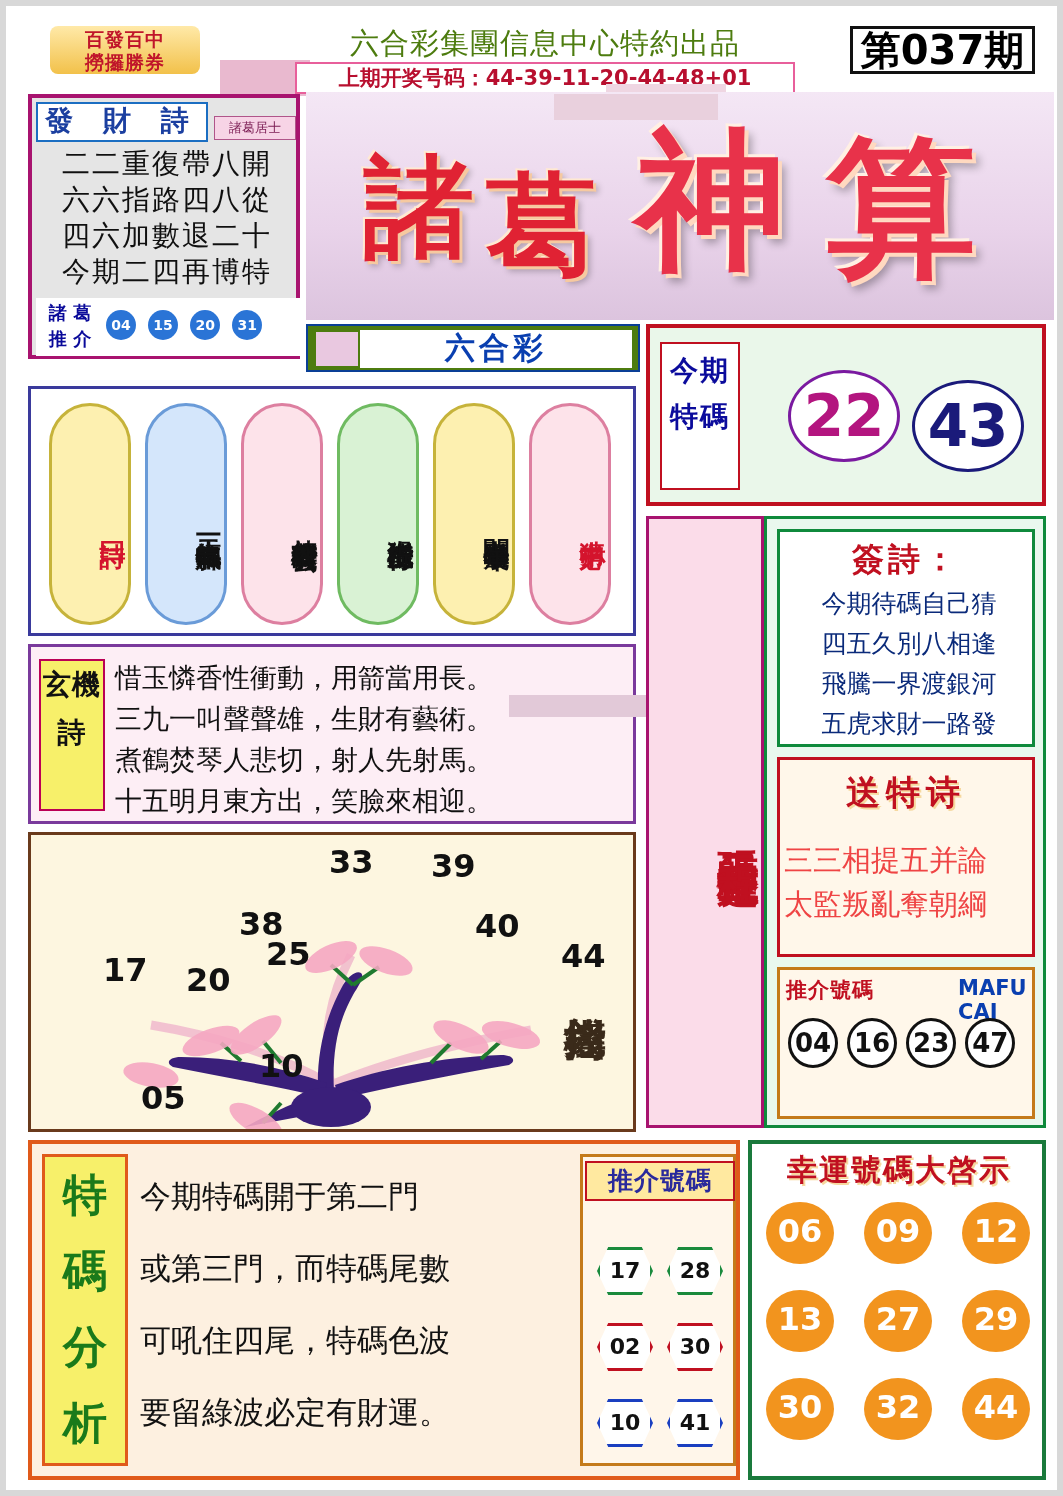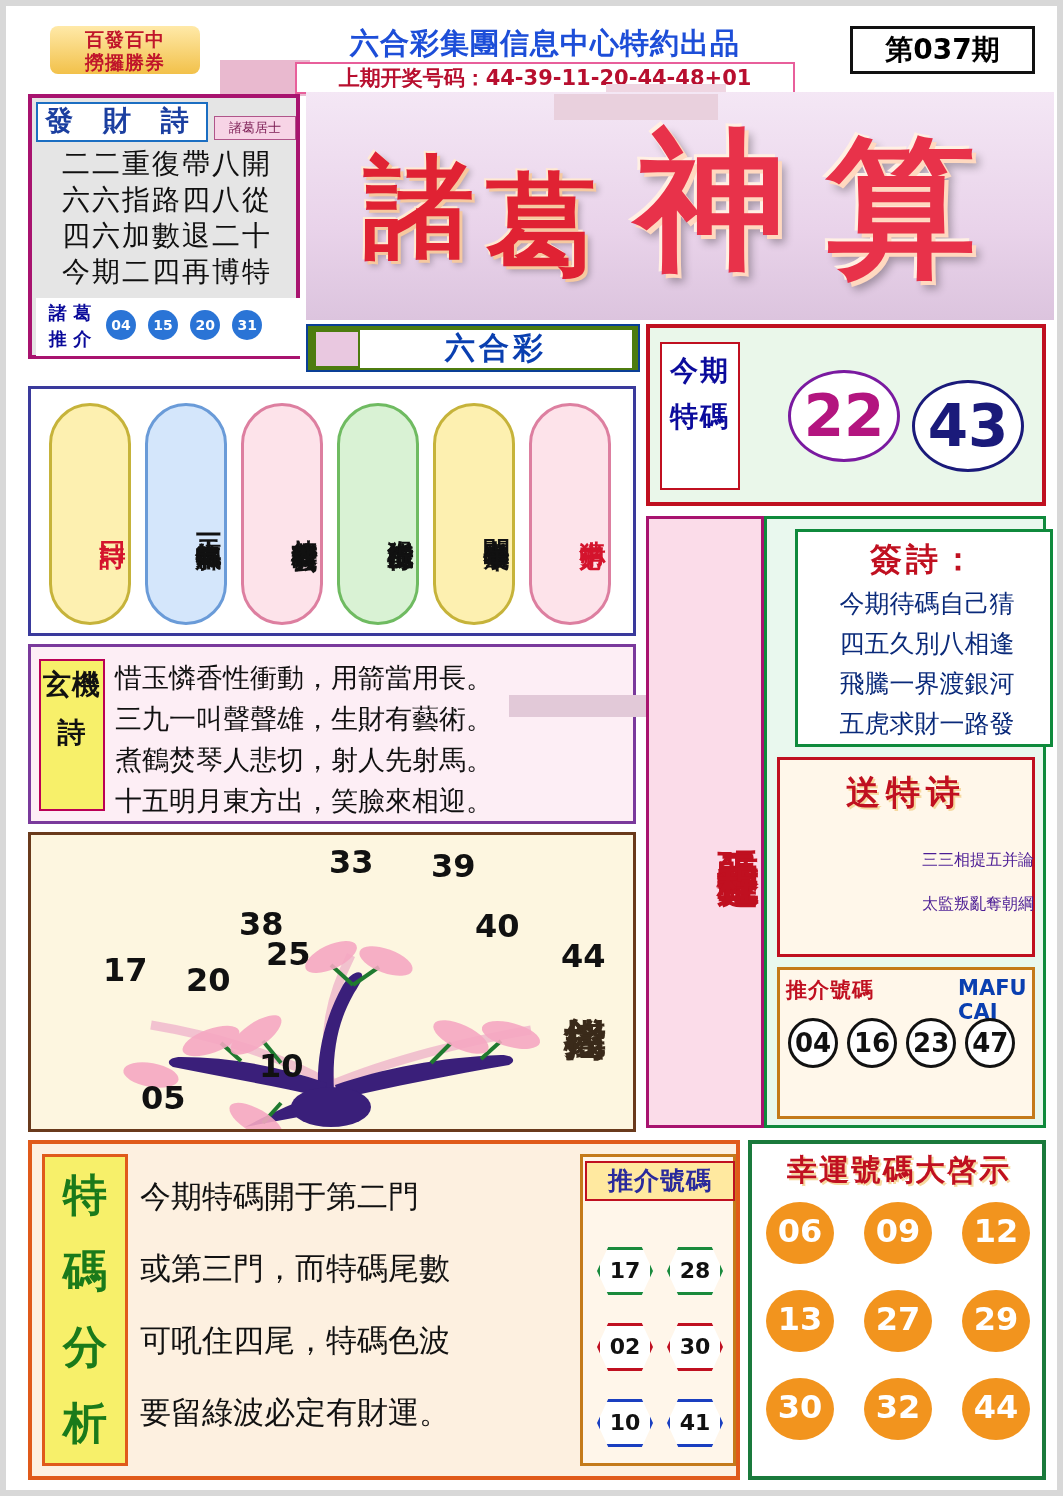--- a/index.html
+++ b/index.html
@@ -25,33 +25,33 @@
     position:absolute; left:30px; top:8px; width:150px; height:48px;
     border-radius:8px;
     background:linear-gradient(180deg,#ffe9a8,#f2c14a);
     color:#c0152a; font-weight:bold; font-size:19px; line-height:23px;
     text-align:center; padding-top:2px;
     font-family:"DejaVu Sans", sans-serif;
     letter-spacing:1px;
   }
   .header-title {
     position:absolute; left:290px; top:6px; width:470px;
-    font-size:29px; font-weight:bold; color:#1d4ed8; text-align:center;
+    font-size:29px; font-weight:normal; color:#4d7c0f; text-align:center;
     letter-spacing:1px;
   }
   .header-sub {
     position:absolute; left:275px; top:44px; width:500px; height:32px;
     background:#fff; border:2px solid #e85f9b;
     color:#b80f2f; font-size:21px; font-weight:bold; text-align:center;
     line-height:28px;
   }
   .issue {
     position:absolute; left:830px; top:8px; width:185px; height:48px;
     border:3px solid #111; background:#fff;
-    font-size:28px; font-weight:bold; text-align:center; line-height:42px;
+    font-size:40px; font-weight:bold; text-align:center; line-height:42px;
     color:#000;
   }
   .censor1 { position:absolute; left:200px; top:42px; width:90px; height:36px; background:#e9b9cf; }
   .censor2 { position:absolute; left:600px; top:78px; width:120px; height:22px; background:#efd6e2; }
 
   
   .facai {
     position:absolute; left:22px; top:88px; width:272px; height:265px;
     border:4px solid #a8136f; background:#e5e5e5;
   }
@@ -201,21 +201,21 @@
     text-align:center; line-height:46px; padding-top:10px;
     writing-mode:vertical-rl; text-orientation:upright;
     letter-spacing:2px;
   }
   .rightbox {
     position:absolute; left:758px; top:510px; width:282px; height:612px;
     border:3px solid #0f8a3c; background:#e9f8ee;
   }
   .qianshi {
     position:absolute; left:10px; top:10px; width:258px; height:218px;
-    border:3px solid #0f8a3c; background:#ffffff;margin-left:18px;
+    border:3px solid #0f8a3c; background:#ffffff;
   }
   .qianshi-title {
     position:absolute; left:0; top:6px; width:100%;
     color:#c01020; font-size:32px; font-weight:bold; text-align:center;
     font-family:"DejaVu Serif", serif; letter-spacing:4px;
   }
   .qianshi-lines {
     position:absolute; left:4px; top:52px; width:250px;
     color:#0a2a7a; font-size:25px; line-height:40px; text-align:center;
     font-family:"DejaVu Serif", serif;
@@ -225,21 +225,21 @@
     border:3px solid #c01020; background:#fff7ea;
   }
   .songte-title {
     position:absolute; left:0; top:10px; width:100%;
     color:#c01020; font-size:34px; font-weight:bold; text-align:center;
     font-family:"DejaVu Serif", serif; letter-spacing:6px;
     text-shadow:2px 2px 0 #f6d9a0;
   }
   .songte-lines {
     position:absolute; left:4px; top:78px; width:250px;
-    color:#4c1d95; font-size:16px; line-height:44px; text-align:right;
+    color:#ef4444; font-size:29px; line-height:44px; text-align:left;
     font-family:"DejaVu Serif", serif;
   }
   .tuijie {
     position:absolute; left:10px; top:448px; width:258px; height:152px;
     border:3px solid #c47a1a; background:#fff7ea;
   }
   .tuijie-head {
     position:absolute; left:6px; top:6px; width:246px; height:32px;
   }
   .tuijie-cn { position:absolute; left:0; top:0; font-size:21px; font-weight:bold; color:#c01020; letter-spacing:1px; }

